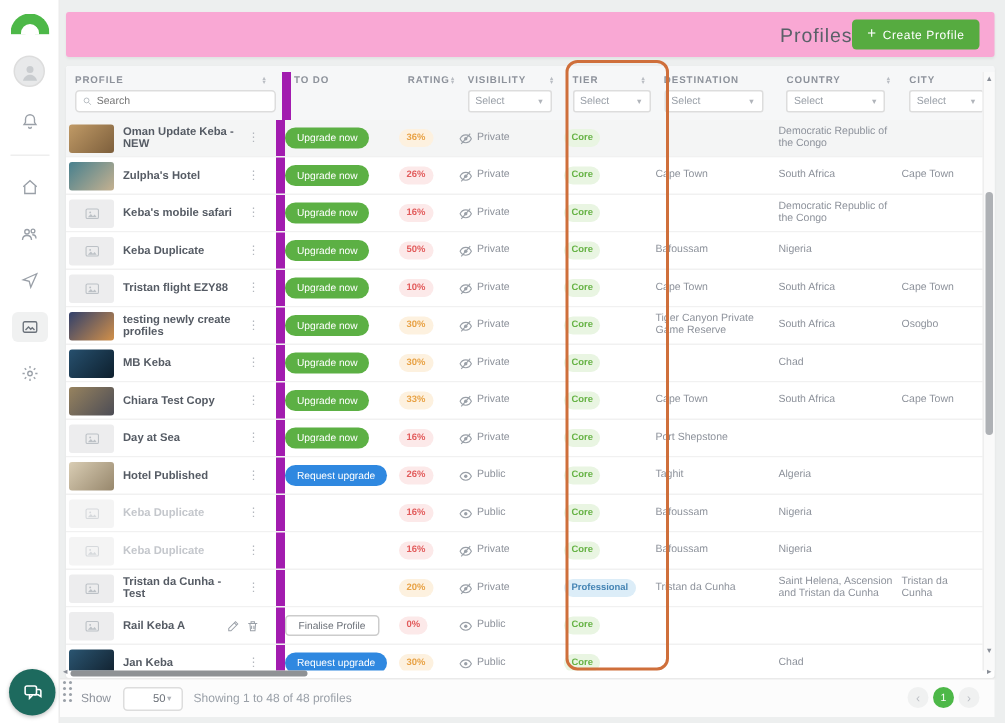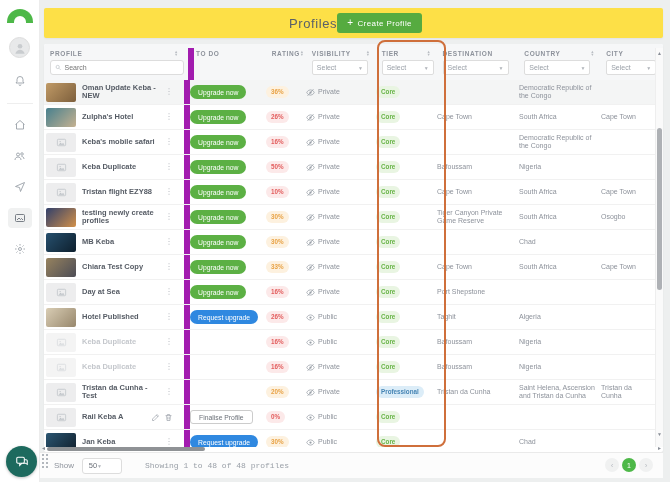--- a/index.html
+++ b/index.html
@@ -20,23 +20,23 @@
   .side-icon.first { margin-top:13px; }
   .side-divider { width:26px; height:1px; background:#eee; margin-top:12px; }
   .side-icon.active { background:#f0f1f1; }
   .side-icon.active svg { stroke:#6b727b; }
   .chat-fab { position:absolute; left:6px; top:446px; width:31px; height:31px; border-radius:50%;
               background:#1d6a5e; display:flex; align-items:center; justify-content:center; z-index:40;
               box-shadow:0 1px 3px rgba(0,0,0,.25); cursor:pointer; }
   .drag-dots { position:absolute; left:41px; top:453px; z-index:41; cursor:grab; }
 
   
-  .topbar { position:absolute; left:44px; top:8px; right:7px; height:30px; background:#fde047;
+  .topbar { position:absolute; left:44px; top:8px; right:7px; height:30px; background:#f9a8d4;
             border-radius:2px; box-shadow:0 1px 2px rgba(0,0,0,.05); display:flex; align-items:center;
-            justify-content:center; padding:0 10px 0 14px; }
+            justify-content:flex-end; padding:0 10px 0 14px; }
   .page-title { font-size:13px; color:#5a6068; letter-spacing:.6px; }
   .create-btn { background:#56ab40; color:#fff; border:none; border-radius:3px; height:20px;
                 padding:0 10px; font-size:8px; letter-spacing:.4px; display:flex; align-items:center;
                 gap:4px; cursor:pointer; font-family:inherit; }
   .create-btn .plus { font-size:10px; line-height:1; }
 
   
   .table-card { position:absolute; left:44px; top:44px; right:7px; height:408px; background:#fff;
                 border-radius:2px; box-shadow:0 1px 2px rgba(0,0,0,.05); overflow:hidden; }
   .thead { display:flex; background:#f6f7f8; height:36px; padding:4px 0 0 4px; }
@@ -104,23 +104,23 @@
 
   
   .tier-highlight { position:absolute; left:377px; top:40px; width:69px; height:407px;
                     border:2px solid #cf6f3b; border-radius:8px; z-index:20; pointer-events:none; }
 
   
   .footerbar { position:absolute; left:40px; right:7px; top:452px; height:26px; background:#fcfcfc;
                border-top:1px solid #eaeaea; display:flex; align-items:center; padding-left:14px; z-index:4; }
   .show-label { font-size:8px; color:#8d929b; margin-right:8px; }
   .page-size-sel { width:32px; height:16px; border:1px solid #ddd; border-radius:3px; background:#fff;
-                   display:flex; align-items:center; justify-content:flex-end; padding:0 19px;
+                   display:flex; align-items:center; justify-content:space-between; padding:0 19px;
                    font-size:7.5px; color:#6b7078; cursor:pointer; }
-  .summary { font-size:8px; color:#9aa0a8; margin-left:23px;font-family:Liberation Mono, monospace; }
+  .summary { font-size:8px; color:#9aa0a8; margin-left:7px; }
   .pagination { position:absolute; right:10px; top:5px; display:flex; gap:3px; }
   .page-circle { width:14px; height:14px; border-radius:50%; background:#f0f1f1; color:#b9bdc3;
                  font-size:8px; display:flex; align-items:center; justify-content:center; cursor:pointer; }
   .page-circle.current { background:#4db848; color:#fff; font-size:7px; }
 </style>
 </head>
 <body>
 
 <div class="screen">
 

